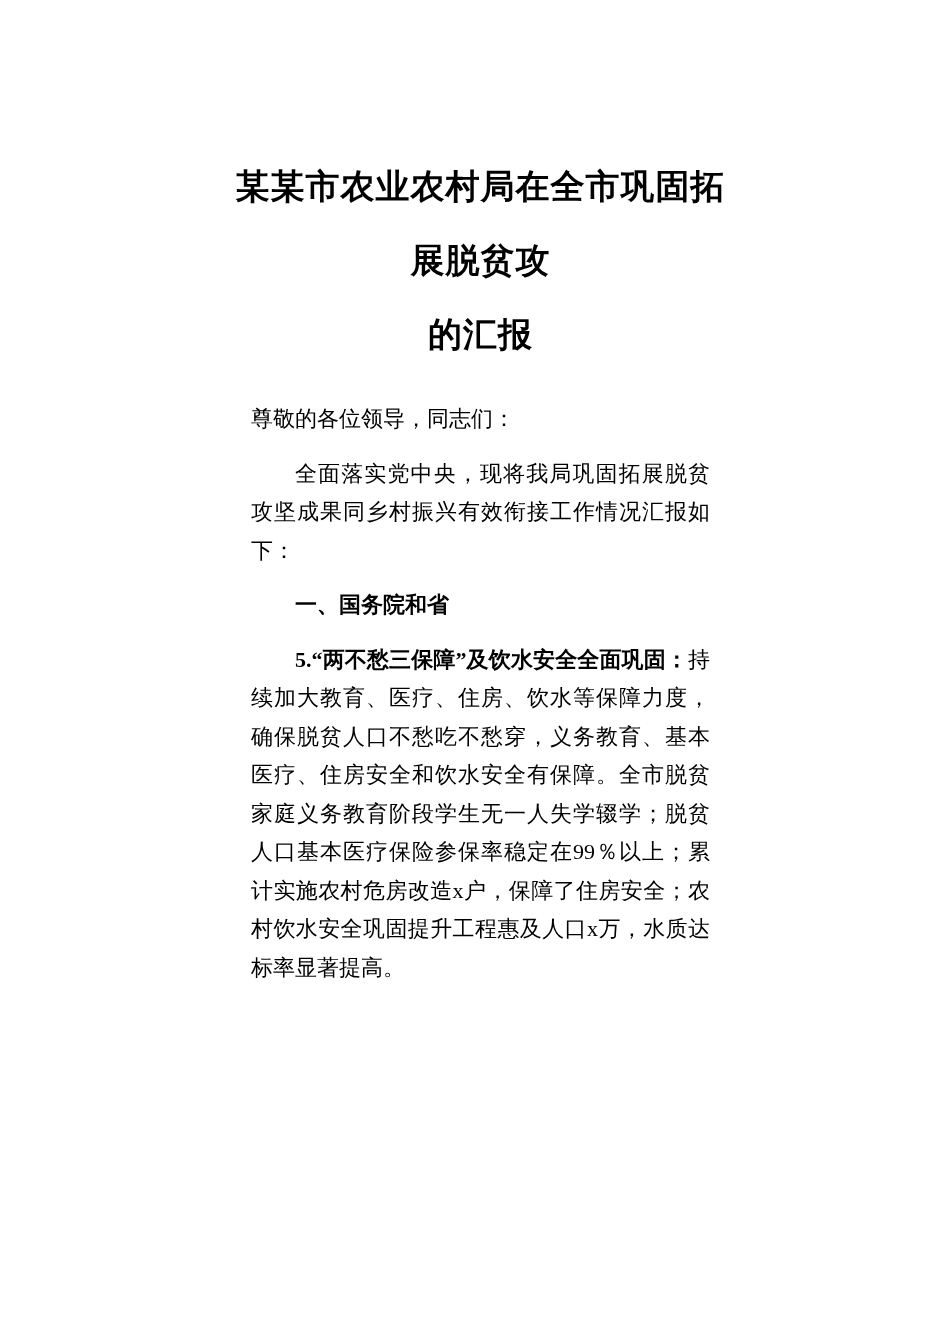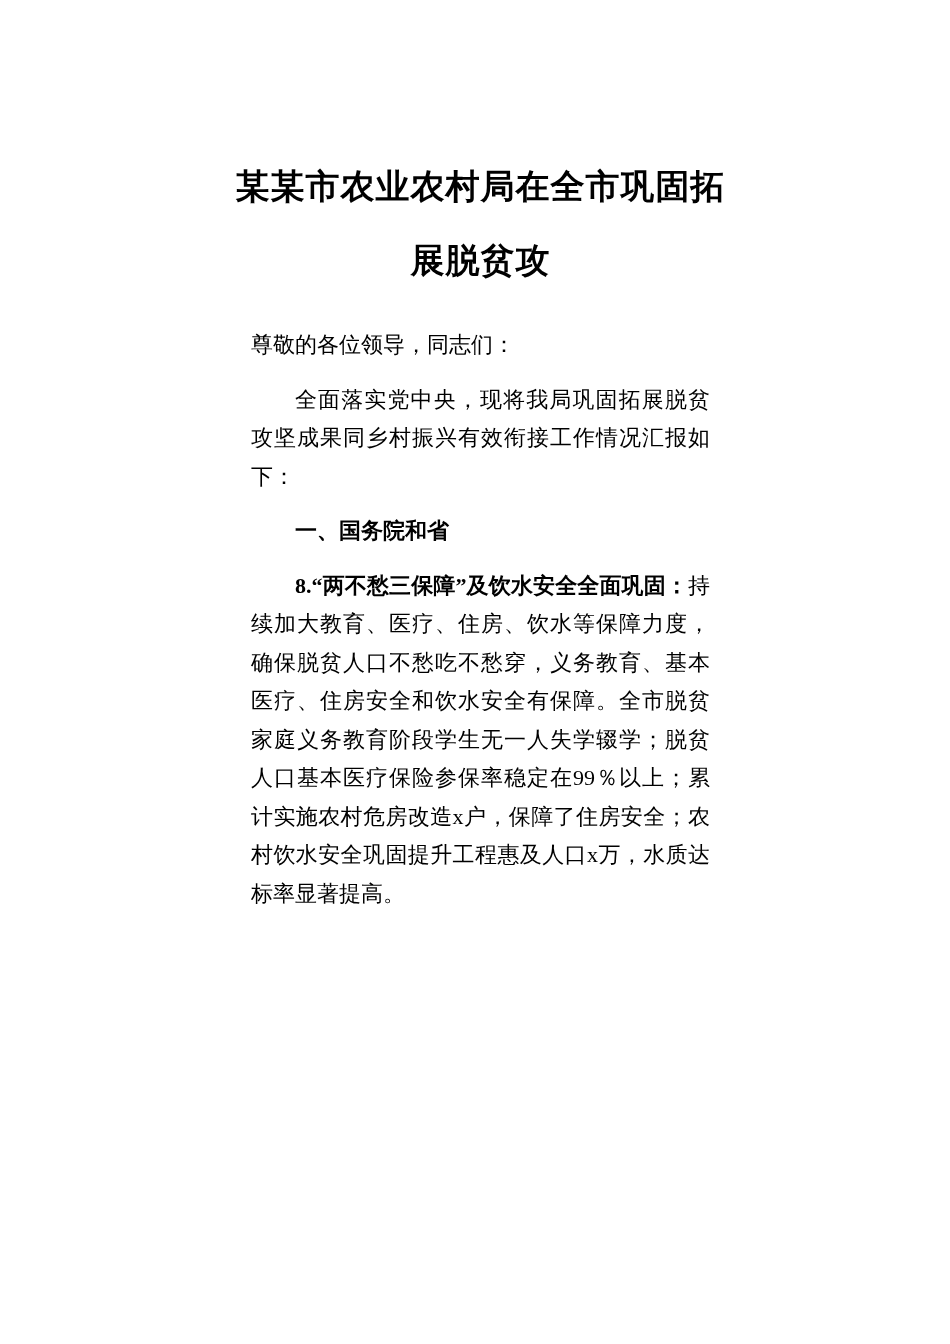--- a/index.html
+++ b/index.html
@@ -46,30 +46,31 @@
     font-weight: 700;
   }
 </style>
 </head>
 <body>
 
 <div class="page">
 
   <h1 class="doc-title">
     <span class="title-line">某某市农业农村局在全市巩固拓展脱贫攻</span>
+    <span class="title-line">的汇报</span>
   </h1>
 
   <div class="doc-body">
 
     <p>尊敬的各位领导，同志们：</p>
 
     <p class="indent">全面落实党中央，现将我局巩固拓展脱贫攻坚成果同乡村振兴有效衔接工作情况汇报如下：</p>
 
     <p class="indent bold">一、国务院和省</p>
 
 
 
 
-    <p class="indent"><span class="bold">8.“两不愁三保障”及饮水安全全面巩固：</span><span>持续加大教育、医疗、住房、饮水等保障力度，确保脱贫人口不愁吃不愁穿，义务教育、基本医疗、住房安全和饮水安全有保障。全市脱贫家庭义务教育阶段学生无一人失学辍学；脱贫人口基本医疗保险参保率稳定在99％以上；累计实施农村危房改造x户，保障了住房安全；农村饮水安全巩固提升工程惠及人口x万，水质达标率显著提高。</span></p>
+    <p class="indent"><span class="bold">5.“两不愁三保障”及饮水安全全面巩固：</span><span>持续加大教育、医疗、住房、饮水等保障力度，确保脱贫人口不愁吃不愁穿，义务教育、基本医疗、住房安全和饮水安全有保障。全市脱贫家庭义务教育阶段学生无一人失学辍学；脱贫人口基本医疗保险参保率稳定在99％以上；累计实施农村危房改造x户，保障了住房安全；农村饮水安全巩固提升工程惠及人口x万，水质达标率显著提高。</span></p>
 
   </div>
 
 </div>
 
 </body></html>

